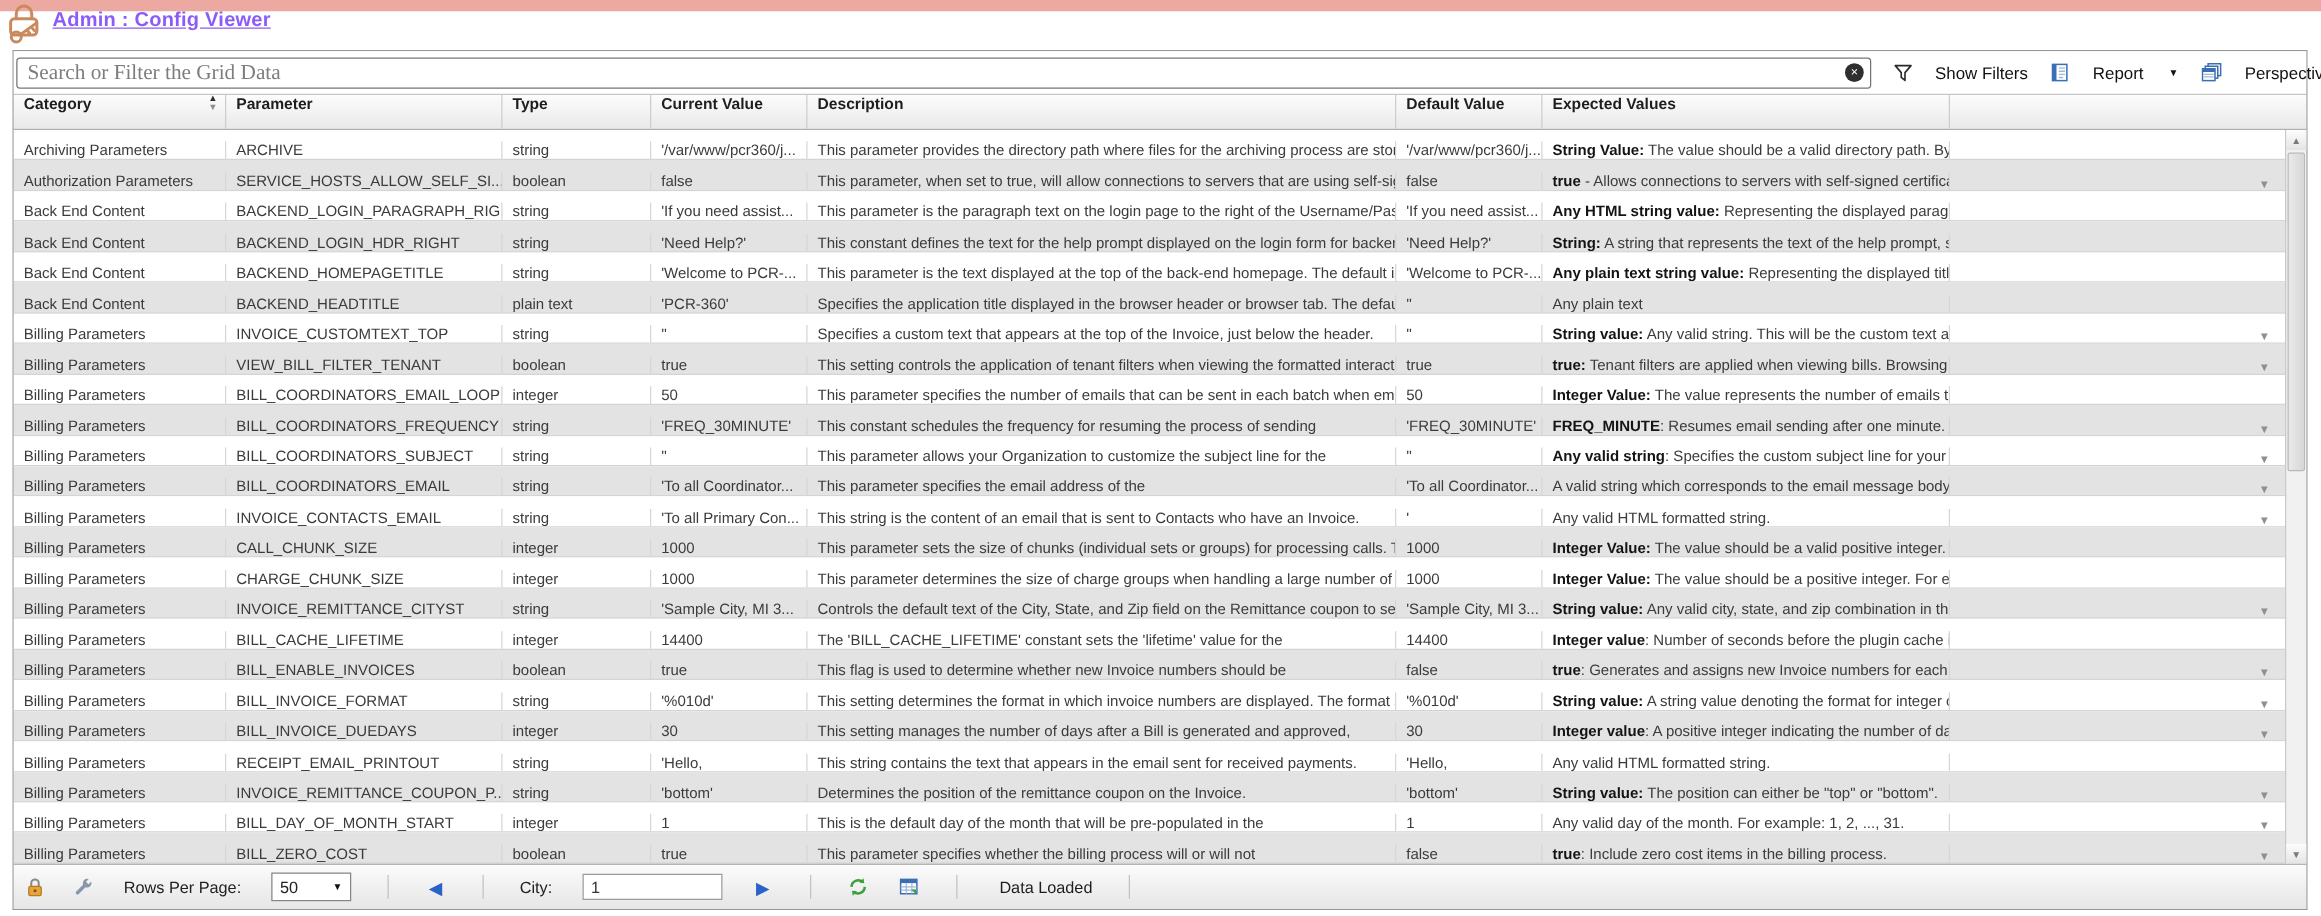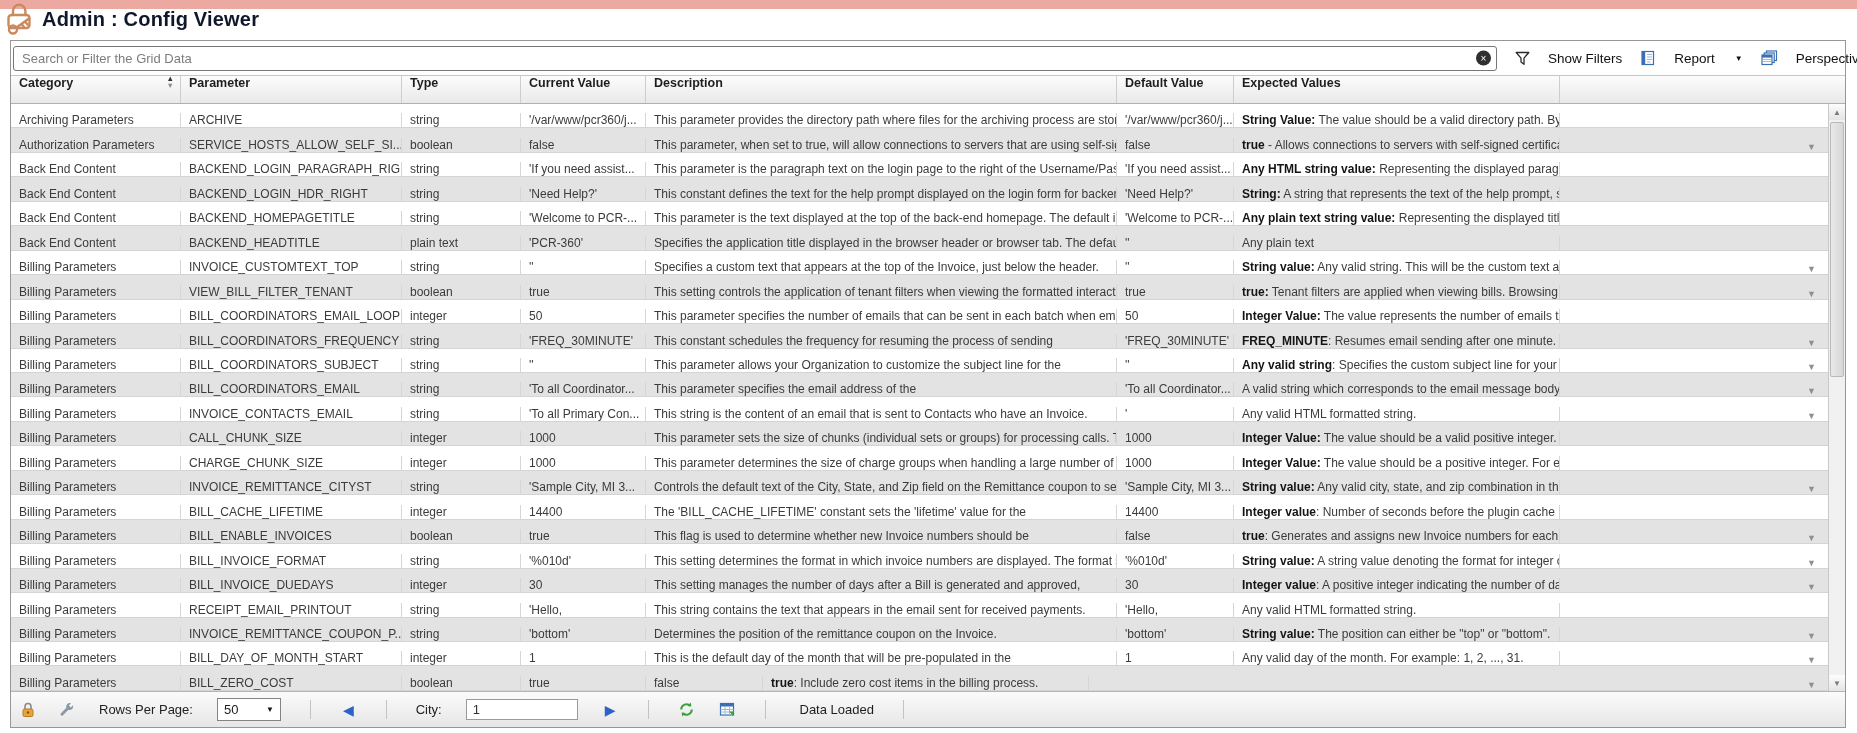--- a/index.html
+++ b/index.html
@@ -2,31 +2,31 @@
 <html><head>
 <meta charset="utf-8">
 <style>
   * { margin:0; padding:0; box-sizing:border-box; }
   html,body { width:1857px; height:733px; overflow:hidden; background:#fff;
               font-family:"Liberation Sans", sans-serif; }
   body { position:relative; }
 
   .top-strip { position:absolute; left:0; top:0; width:1857px; height:9px; background:#eca9a1; }
   .app-icon { position:absolute; left:2px; top:1px; width:36px; height:36px; }
-  .page-title { position:absolute; left:42px; top:8px; font-size:20px; font-weight:700; color:#0f172a; letter-spacing:0.2px; }
+  .page-title { position:absolute; left:42px; top:8px; font-size:16px; font-weight:700; color:#8b5cf6; letter-spacing:0.2px;text-decoration:underline; }
 
   .panel { position:absolute; left:10px; top:40px; width:1836px; height:688px;
            border:1px solid #979797; background:#fff; display:flex; flex-direction:column; }
 
   
   .toolbar { height:34px; flex:0 0 34px; display:flex; align-items:center; padding:0 8px 0 2px; background:#fff; }
   .search-wrap { position:relative; width:1484px; height:25px; flex:0 0 auto; }
   .search-wrap input { width:100%; height:100%; border:1px solid #767676; border-radius:3px;
-                       padding:0 28px 0 8px; font-size:13px; color:#555; outline:none;
-                       font-family:Liberation Sans, sans-serif; }
+                       padding:0 28px 0 8px; font-size:17px; color:#555; outline:none;
+                       font-family:Liberation Serif, serif; }
   .search-wrap input::placeholder { color:#7d7d7d; opacity:1; }
   .clear-btn { position:absolute; right:6px; top:50%; transform:translateY(-50%);
                width:15px; height:15px; border-radius:50%; background:#2f2f2f; color:#fff;
                font-size:10px; line-height:15px; text-align:center; cursor:pointer; }
   .tb-sep { width:1px; height:21px; background:#c2c2c2; margin:0 9px; }
   .tb-item { display:flex; align-items:center; gap:18px; font-size:13.5px; color:#111; white-space:nowrap; cursor:pointer; }
   .caret { font-size:8px; color:#111; margin-left:2px; }
   .gear { margin-left:12px; font-size:17px; color:#9a9a9a; cursor:pointer; line-height:1; }
 
   
@@ -498,20 +498,21 @@
     </div>
     <div class="cell w-emp">
       <span class="dd">▼</span>
     </div>
   </div>
         <div class="row alt">
     <div class="cell w-cat">Billing Parameters</div>
     <div class="cell w-par">BILL_ZERO_COST</div>
     <div class="cell w-typ">boolean</div>
     <div class="cell w-cur">true</div>
+    <div class="cell w-des">This parameter specifies whether the billing process will or will not</div>
     <div class="cell w-def">false</div>
     <div class="cell w-exp">
       <span class="xb">true</span>
             <span class="xr">: Include zero cost items in the billing process.</span>
     </div>
     <div class="cell w-emp">
       <span class="dd">▼</span>
     </div>
   </div>
       </div>

